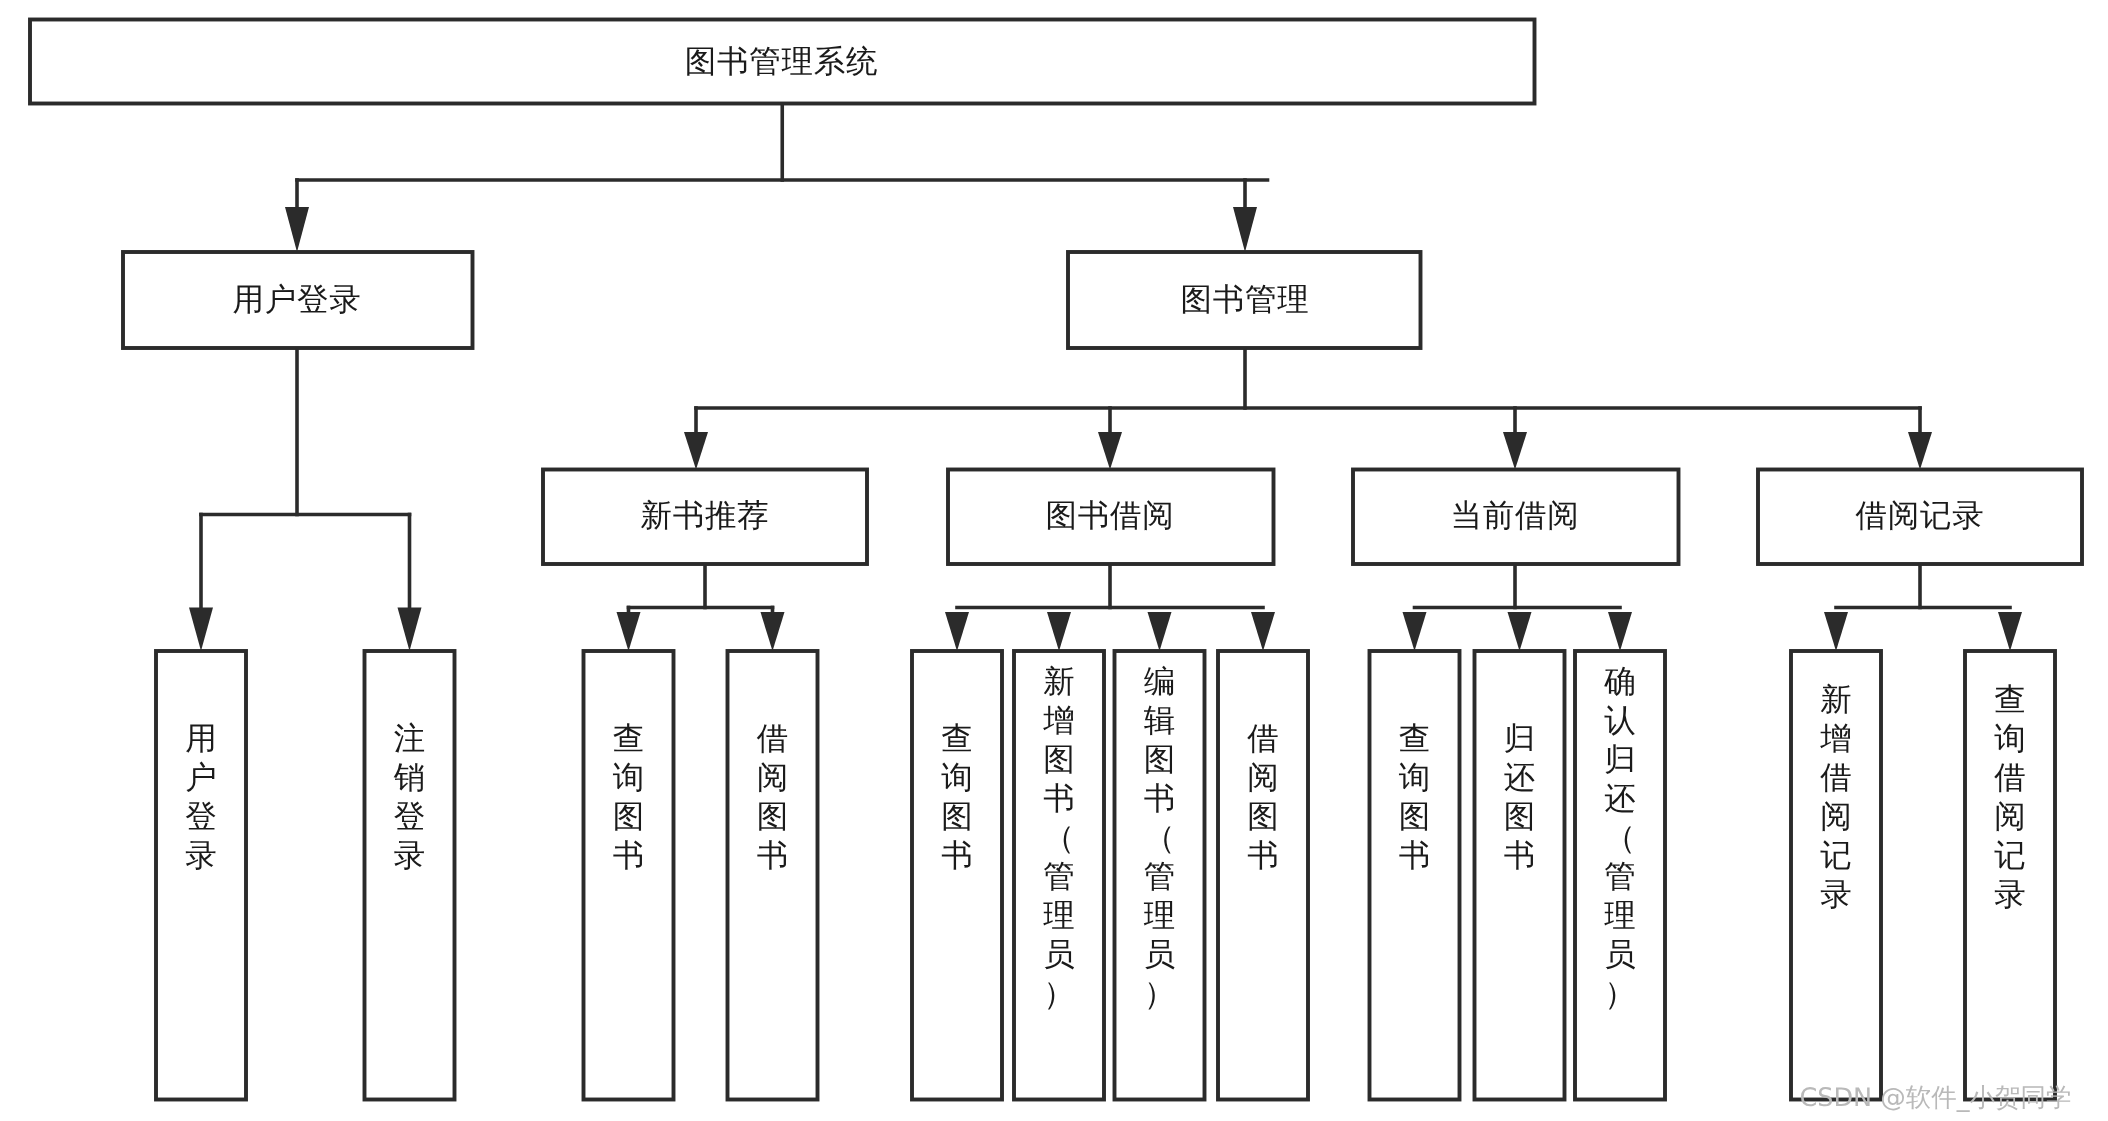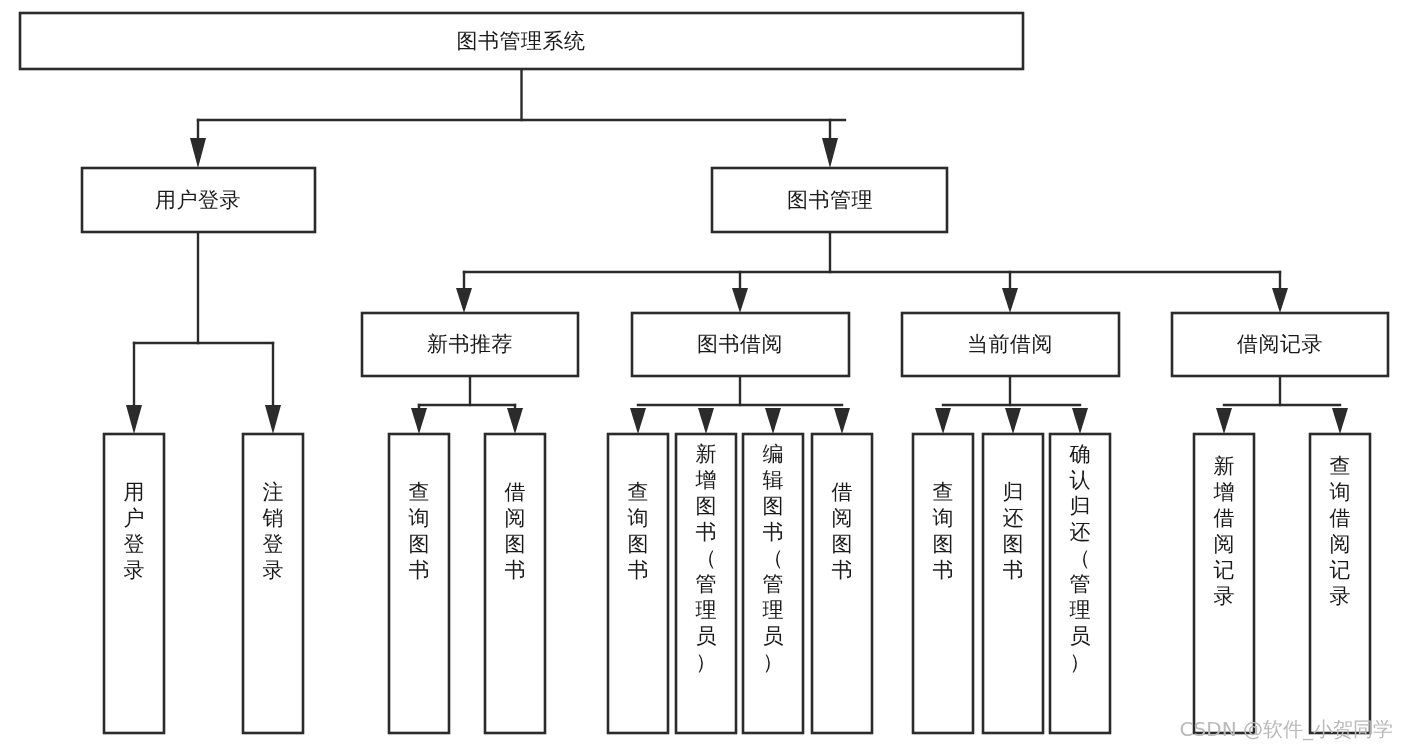--- a/index.html
+++ b/index.html
@@ -53,24 +53,24 @@
   .node-label-v {
     font-family: "DejaVu Sans", "Liberation Sans", sans-serif;
     font-size: 21px;
     fill: #1a1a1a;
     text-anchor: middle;
     dominant-baseline: middle;
     letter-spacing: 0px;
   }
   .watermark-text {
     position: absolute;
-    right: 12px;
+    right: 24px;
     bottom: 4px;
     font-family: "DejaVu Sans", "Liberation Sans", sans-serif;
-    font-size: 20px;
+    font-size: 17px;
     color: #b9b9b9;
     white-space: nowrap;
     pointer-events: none;
     user-select: none;
   }
 </style>
 </head>
 <body>
 
 <div id="diagram-root">

